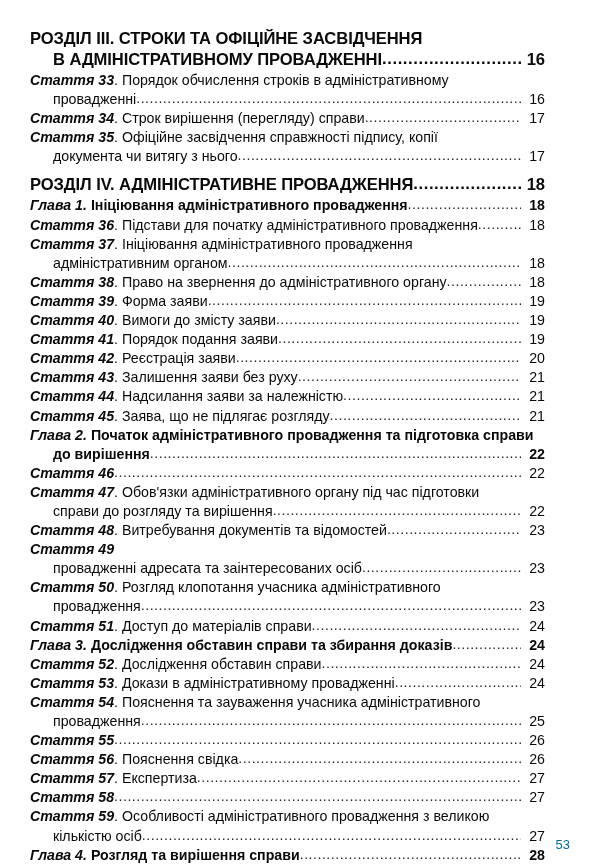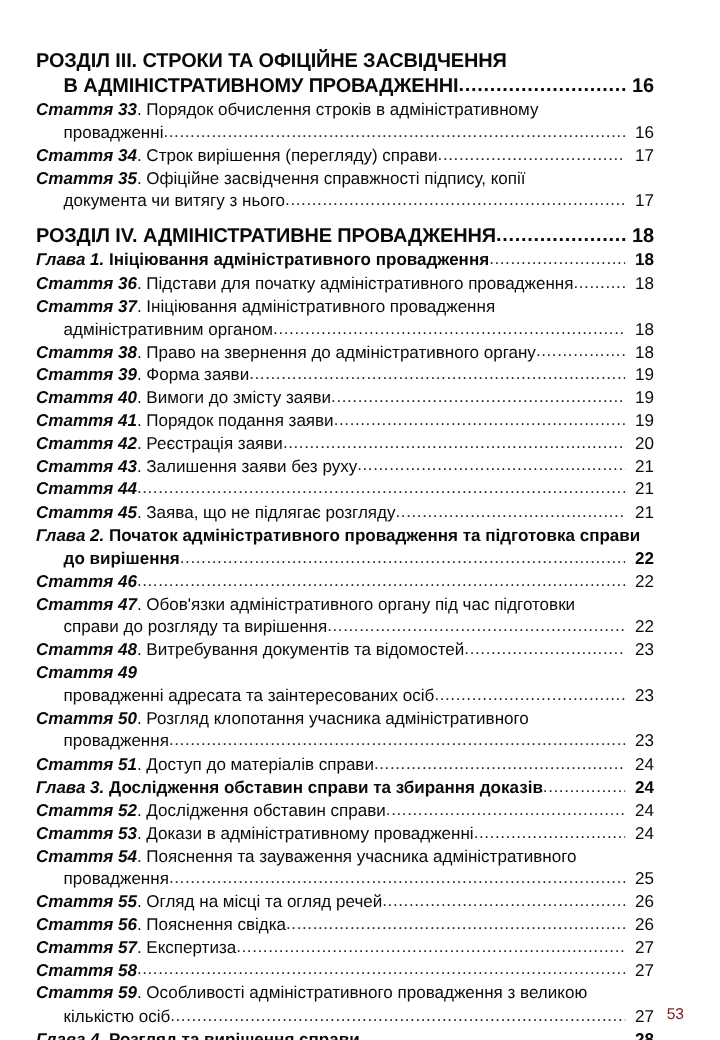--- a/index.html
+++ b/index.html
@@ -33,21 +33,21 @@
 
   
   .section-head {
     font-weight: bold;
     font-size: 16.6px;
     line-height: 21px;
     letter-spacing: -0.1px;
     margin-top: 8px;
     margin-bottom: 1px;
   }
-  .section-head:first-child { margin-top: 12px; }
+  .section-head:first-child { margin-top: 0; }
   .section-head .sh-l1 {
     display: block;
   }
   .section-head .sh-l2 {
     display: flex;
     align-items: baseline;
     padding-left: 23px;
   }
   .section-head .sh-single {
     display: flex;
@@ -112,21 +112,21 @@
   }
   .entry .gap {
     flex: 1 1 auto;
   }
 
   .folio {
     position: absolute;
     right: 30px;
     bottom: 15px;
     font-size: 13px;
-    color: #7f1d1d;
+    color: #0369a1;
   }
 </style>
 </head>
 <body>
 
 <div class="page">
   <div class="toc" id="toc-root">
       <div class="section-head">
         <div class="sh-l1">РОЗДІЛ III. СТРОКИ ТА ОФІЦІЙНЕ ЗАСВІДЧЕННЯ</div>
         <div class="sh-l2">
@@ -246,20 +246,21 @@
         <div class="row">
           <span class="lbl">Стаття 43</span>
           <span class="txt">. Залишення заяви без руху</span>
           <span class="leader"> ....................................................................................................................................................................................</span>
           <span class="pg">21</span>
         </div>
       </div>
       <div class="entry">
         <div class="row">
           <span class="lbl">Стаття 44</span>
+          <span class="txt">. Надсилання заяви за належністю</span>
           <span class="leader"> ....................................................................................................................................................................................</span>
           <span class="pg">21</span>
         </div>
       </div>
       <div class="entry">
         <div class="row">
           <span class="lbl">Стаття 45</span>
           <span class="txt">. Заява, що не підлягає розгляду</span>
           <span class="leader"> ....................................................................................................................................................................................</span>
           <span class="pg">21</span>
@@ -367,21 +368,20 @@
         </div>
         <div class="row cont">
           <span class="txt">провадження</span>
           <span class="leader"> ....................................................................................................................................................................................</span>
           <span class="pg">25</span>
         </div>
       </div>
       <div class="entry">
         <div class="row">
           <span class="lbl">Стаття 55</span>
-          <span class="txt">. Огляд на місці та огляд речей</span>
           <span class="leader"> ....................................................................................................................................................................................</span>
           <span class="pg">26</span>
         </div>
       </div>
       <div class="entry">
         <div class="row">
           <span class="lbl">Стаття 56</span>
           <span class="txt">. Пояснення свідка</span>
           <span class="leader"> ....................................................................................................................................................................................</span>
           <span class="pg">26</span>

